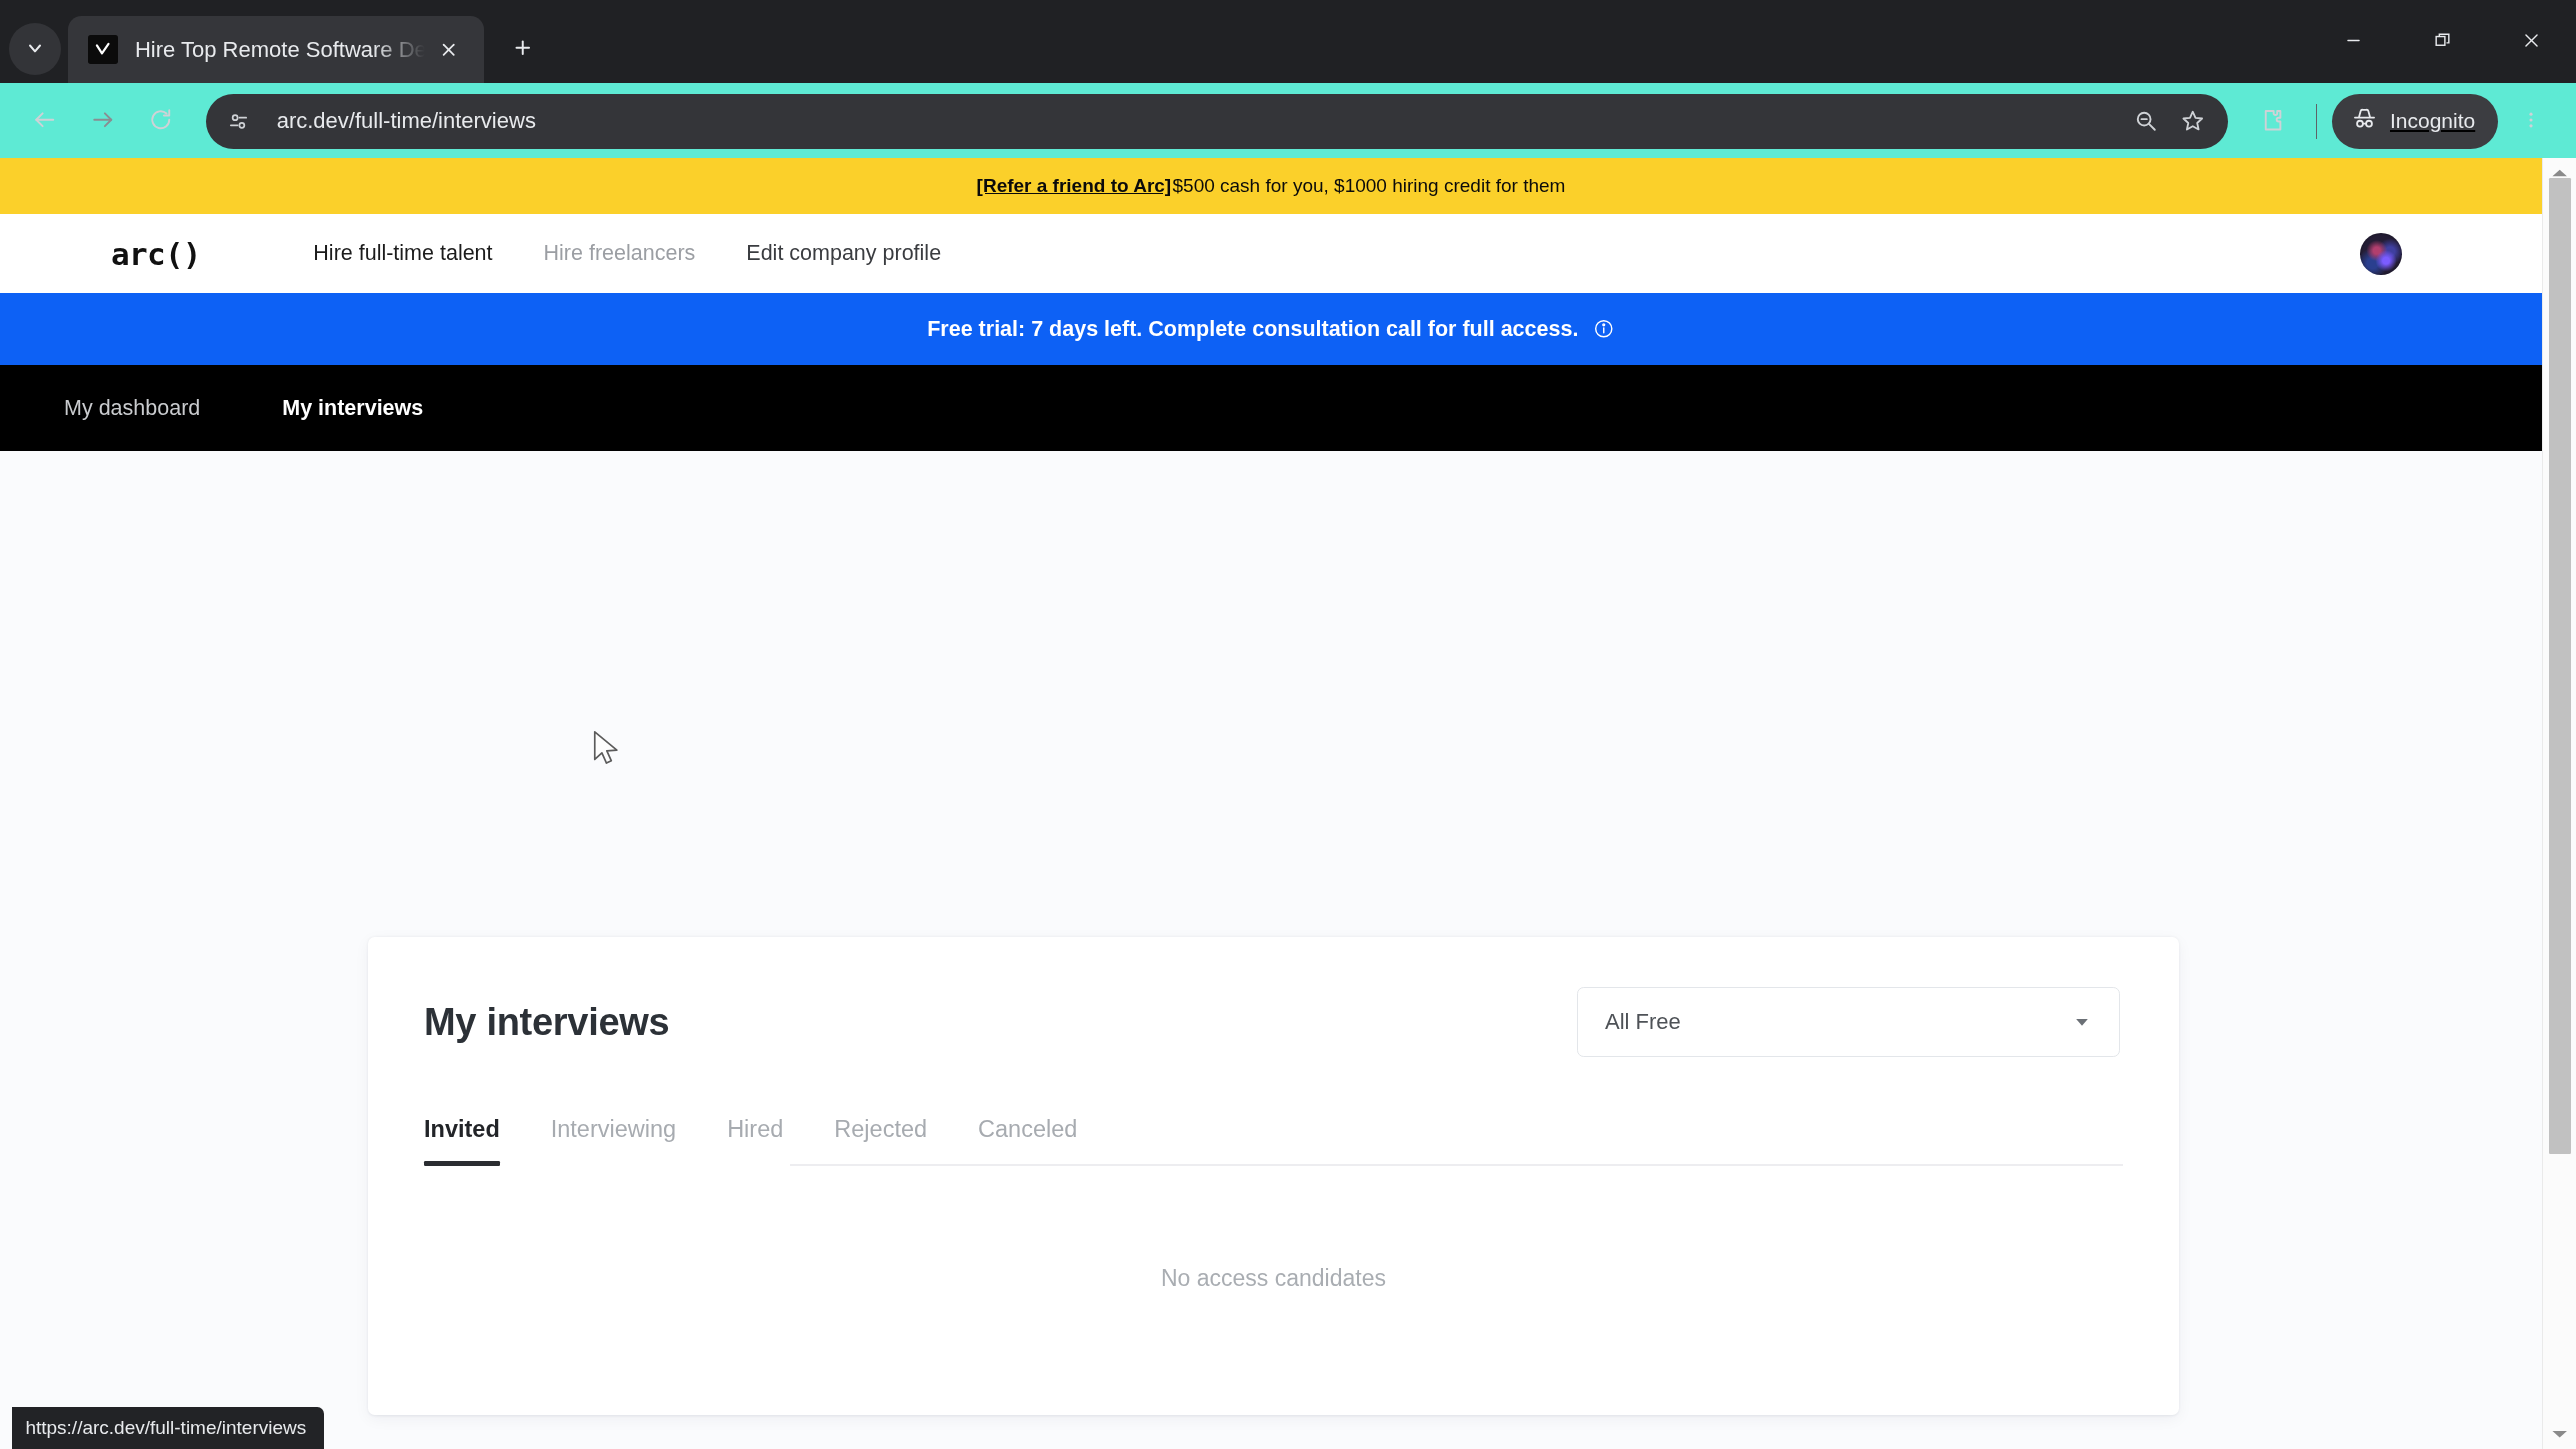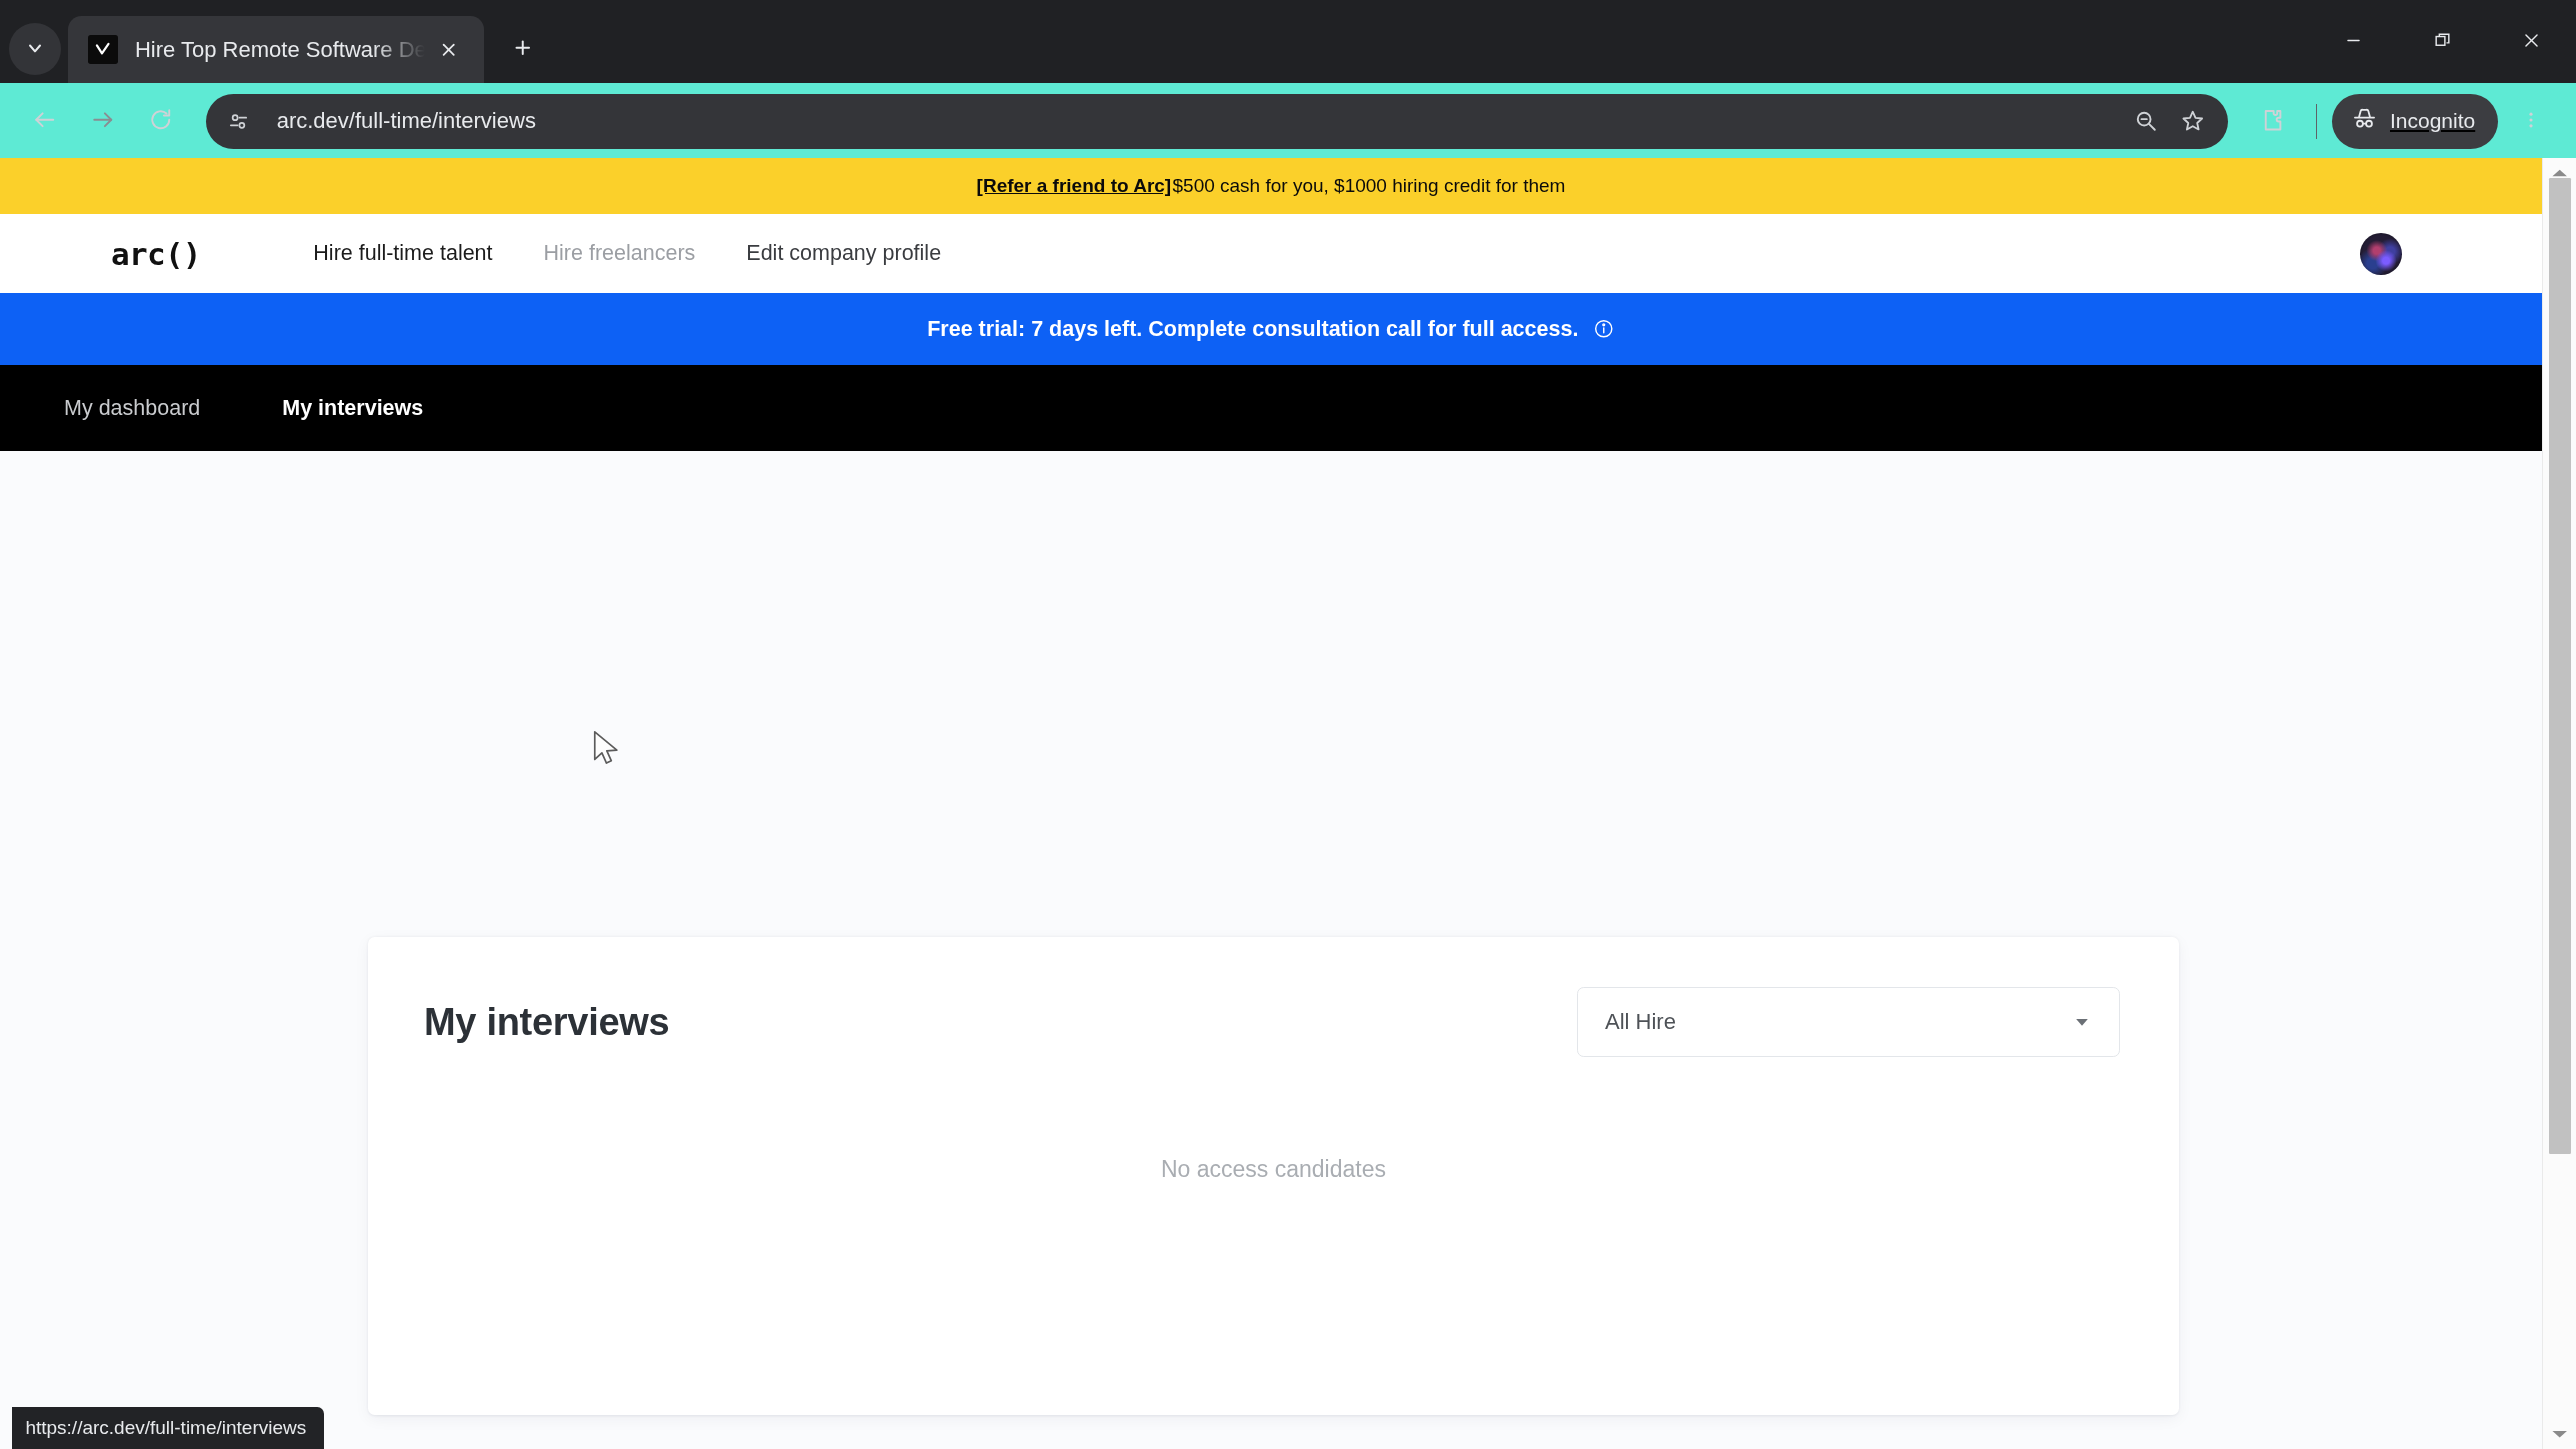--- a/index.html
+++ b/index.html
@@ -424,29 +424,39 @@
       </div>
 
       <div class="content">
 
         <div class="card">
 
           <div class="card-head">
             <div class="card-title">My interviews</div>
 
             <div class="select">
-              <span class="select-value">All Hire</span>
+              <span class="select-value">All Free</span>
               <span class="select-caret">
                 <svg viewBox="0 0 24 24" fill="#6b7076">
                     <polygon points="5,8.5 19,8.5 12,16.5"></polygon>
                   </svg>
               </span>
             </div>
           </div>
 
+          <div class="tabs">
+            <div class="tabs-row">
+              <div class="tab-item active">Invited</div>
+              <div class="tab-item">Interviewing</div>
+              <div class="tab-item">Hired</div>
+              <div class="tab-item">Rejected</div>
+              <div class="tab-item">Canceled</div>
+            </div>
+            <div class="tabs-divider"></div>
+          </div>
 
           <div class="empty">No access candidates</div>
         </div>
 
       </div>
     </div>
 
     <div class="scrollbar">
       <div class="sb-arrow">
         <svg viewBox="0 0 24 12" fill="#8a8a8a">

